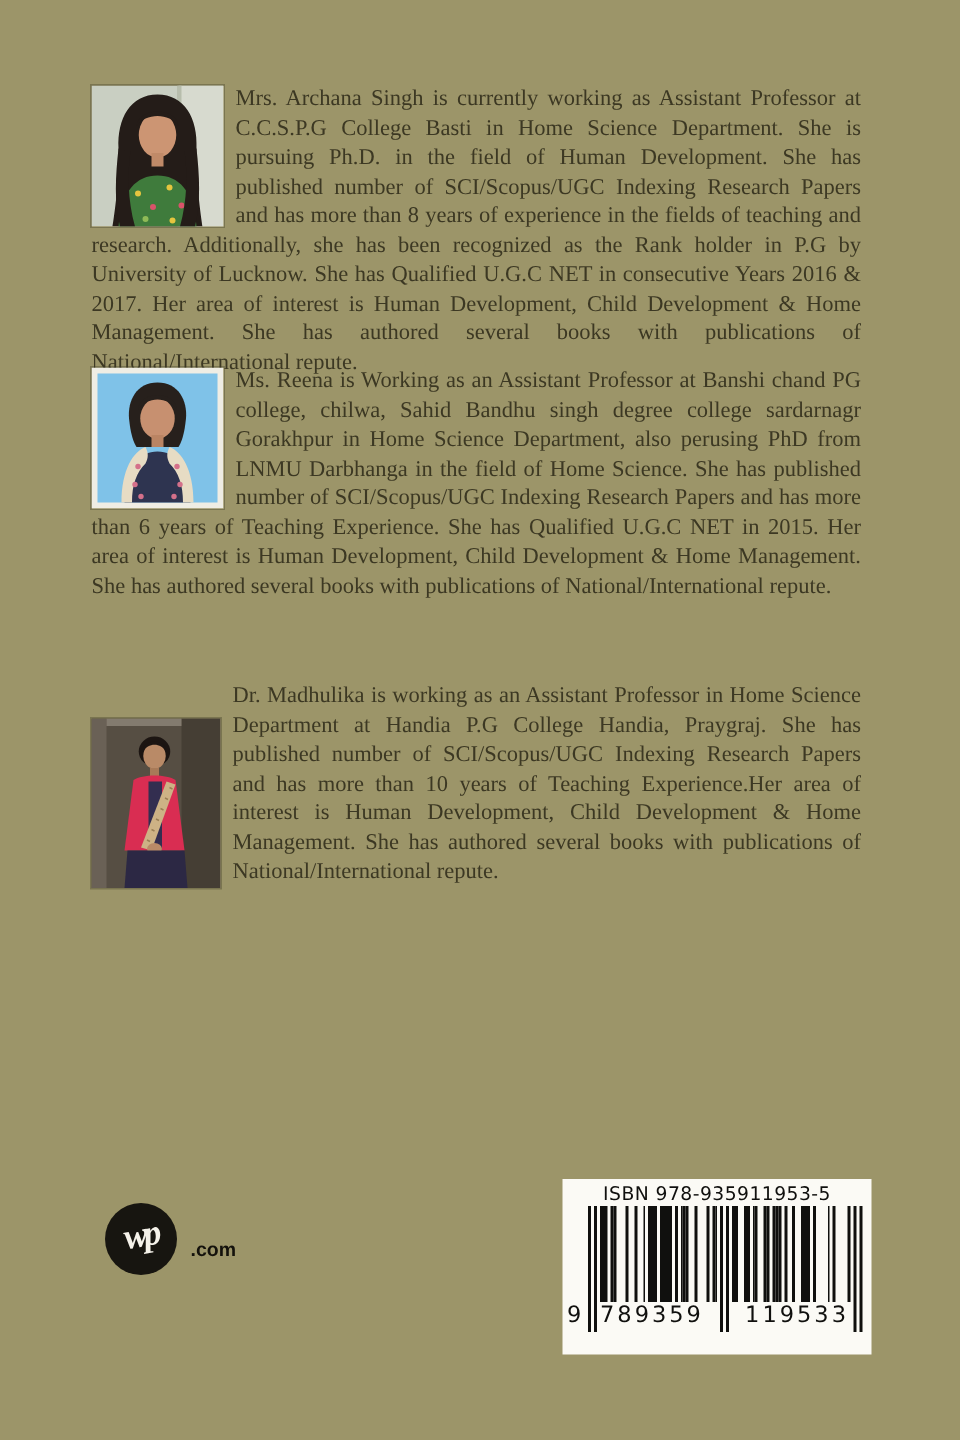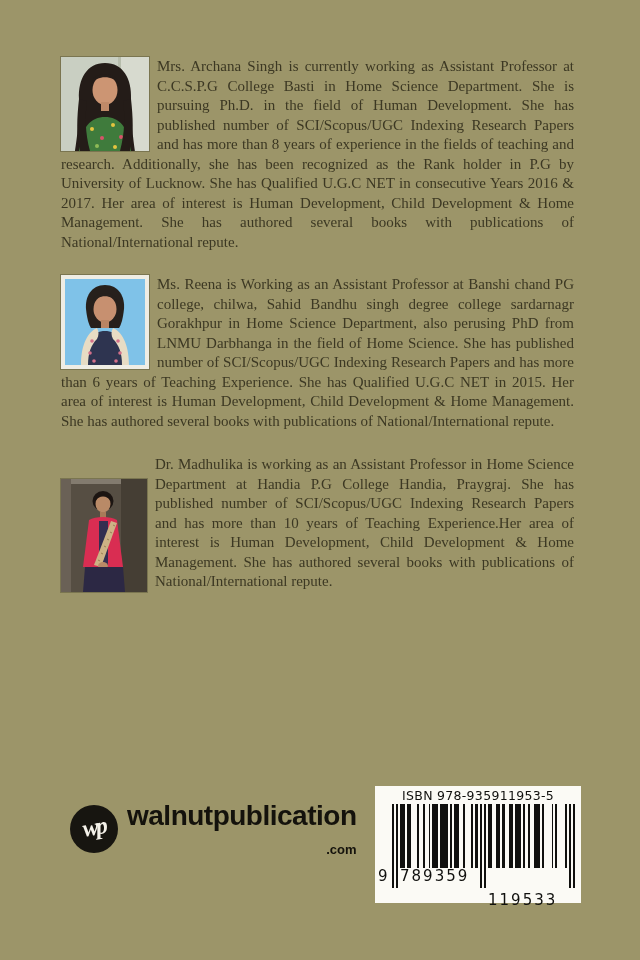--- a/index.html
+++ b/index.html
@@ -7,21 +7,21 @@
     position:relative; width:640px; height:960px; margin:0 auto;
     background:#9c9569; overflow:hidden;
     font-family:"Liberation Serif", serif; color:#3c3823;
   }
   
   .bio {
     position:absolute; left:61px; width:513px;
     font-size:15px; line-height:19.5px; text-align:justify;
   }
   #bio-archana { top:57px; }
-  #bio-reena   { top:275px; }
+  #bio-reena   { top:245px; }
   #bio-madhulika { top:455px; display:flex; align-items:flex-end; }
   .bio .photo-float { float:left; width:88px; height:94px; margin:0 8px 3px 0; display:block; }
   #bio-madhulika .photo-col { flex:0 0 86px; width:86px; height:113px; margin-right:8px; display:block; }
   #bio-madhulika .bio-text { flex:1; }
   .photo-float, .photo-col { box-shadow:0 0 0 1px rgba(60,56,35,.35); }
   
   .publisher { position:absolute; left:70px; top:802px; }
   .logo-row { display:flex; align-items:center; }
   .logo-circle {
     width:48px; height:48px; border-radius:50%; background:#171510;
@@ -59,21 +59,21 @@
   .bars {
     position:absolute; left:17px; right:6px; top:18px; height:84px;
     display:flex; align-items:flex-start;
   }
   .bars .m { flex:1 1 0; height:64px; }
   .bars .m.b { background:#10100e; }
   .bars .m.tall { height:84px; }
   .bc-digits { position:absolute; top:81px; left:0; right:0; height:20px; font-size:15px; }
   .bc-digits .d9 { position:absolute; left:3px; top:0; }
   .bc-digits .g1 { position:absolute; left:25px; width:78px; text-align:left; letter-spacing:2px; }
-  .bc-digits .g2 { position:absolute; left:113px; width:78px; text-align:left; letter-spacing:2px;margin-top:24px; }
+  .bc-digits .g2 { position:absolute; left:113px; width:78px; text-align:right; letter-spacing:2px; }
 </style>
 </head>
 <body>
 
 <div class="cover">
 
   <div class="bio" id="bio-archana">
     <svg class="photo-float" viewBox="0 0 88 94" aria-hidden="true">
       <rect x="0" y="0" width="88" height="94" fill="#c9cfc2"></rect>
       <rect x="58" y="0" width="30" height="94" fill="#d7dacf"></rect>
@@ -135,21 +135,20 @@
     </svg>
     <span class="bio-text">Dr. Madhulika is working as an Assistant Professor in Home Science Department at Handia P.G College Handia, Praygraj. She has published number of SCI/Scopus/UGC Indexing Research Papers and has more than 10 years of Teaching Experience.Her area of interest is Human Development, Child Development &amp; Home Management. She has authored several books with publications of National/International repute.</span>
   </div>
 
   <div class="publisher">
     <div class="logo-row">
       <div class="logo-circle">
         <span>wp</span>
       </div>
       <div class="logo-text">
-        <div class="pub-name">walnutpublication</div>
         <div class="dotcom">.com</div>
       </div>
     </div>
   </div>
 
   <div class="barcode-box">
     <div class="isbn-label">ISBN 978-935911953-5</div>
     <div class="bars">
         <div class="m b tall"></div>
         <div class="m tall"></div>

